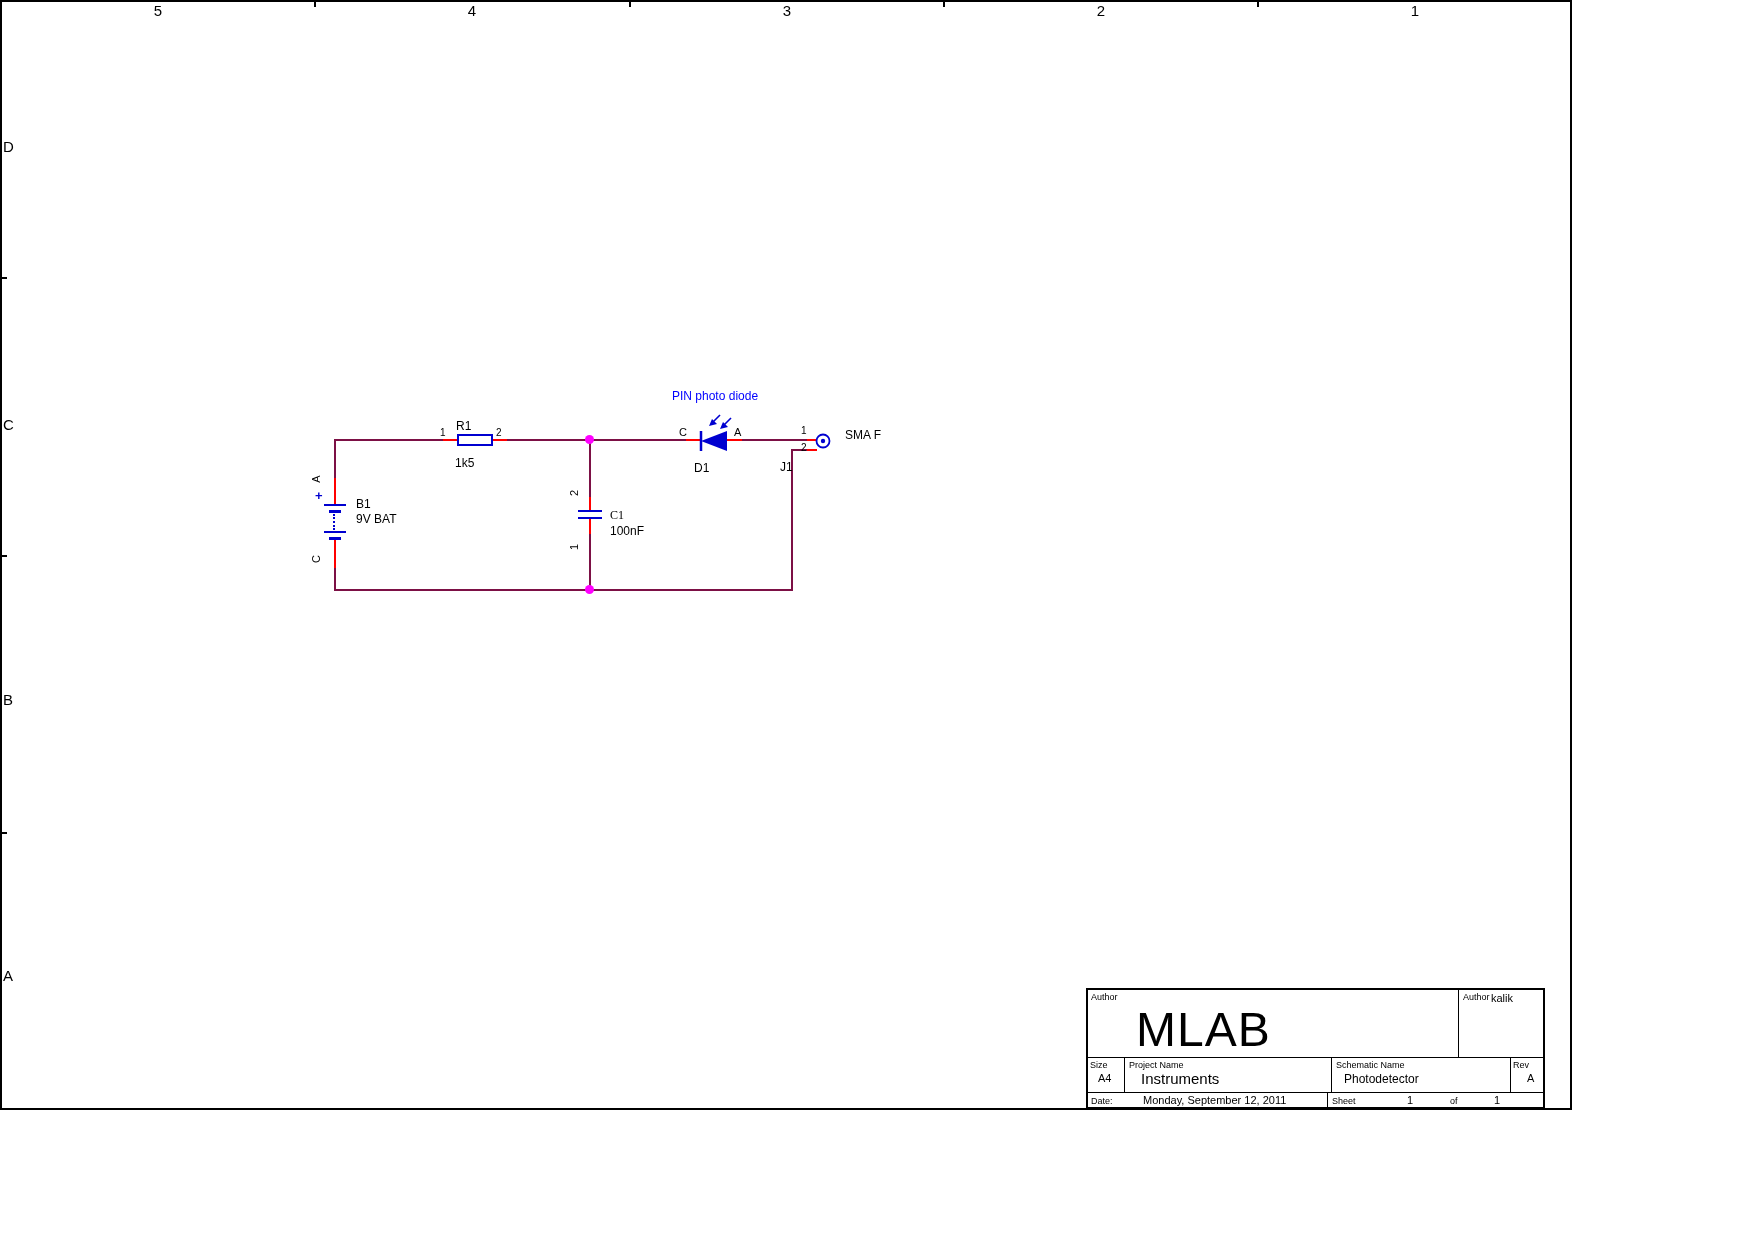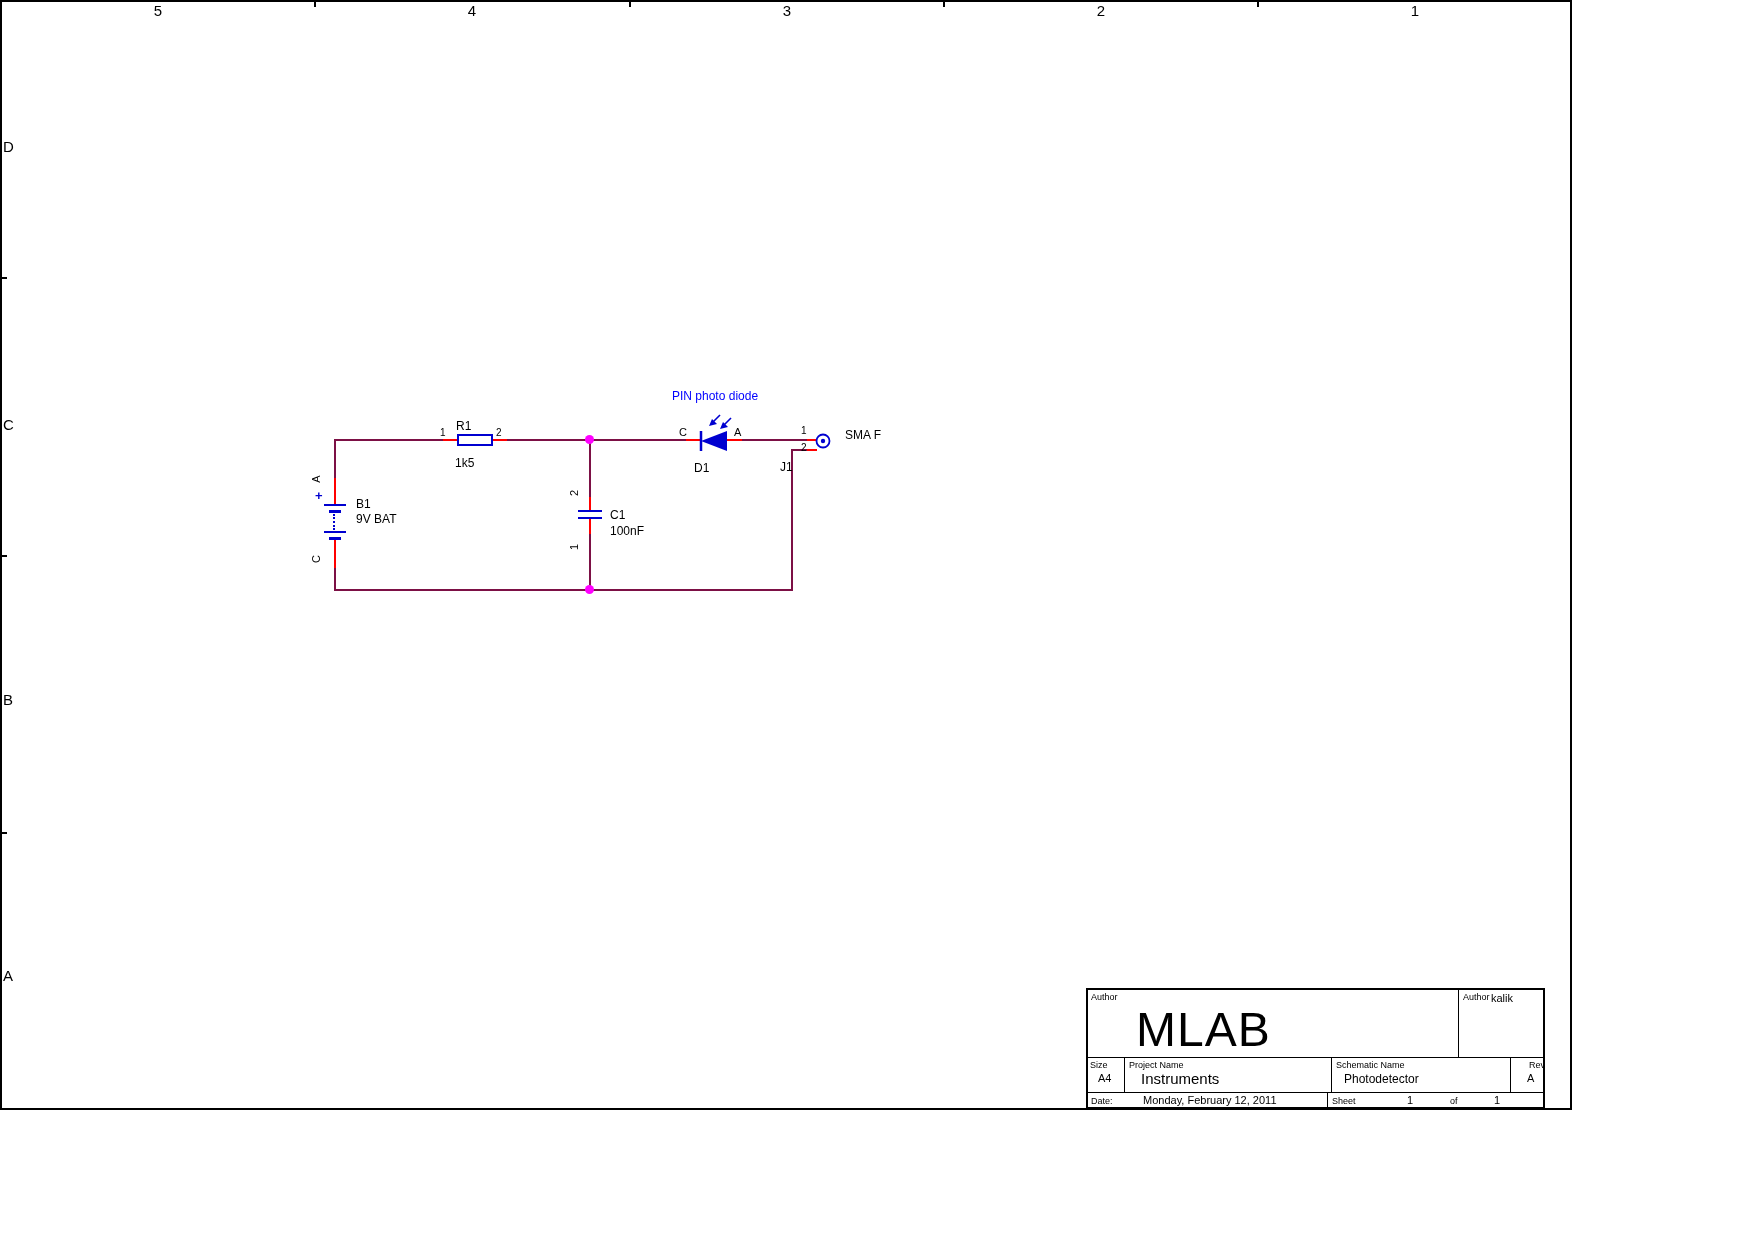--- a/index.html
+++ b/index.html
@@ -110,21 +110,21 @@
   <div class="res-body" style="left:457px; top:434px;"></div>
   <span class="lbl" style="left:456px; top:419px;">R1</span>
   <span class="pinnum" style="left:440px; top:427px;">1</span>
   <span class="pinnum" style="left:496px; top:427px;">2</span>
   <span class="lbl" style="left:455px; top:456px;">1k5</span>
 
   <div class="symline" style="left:578px; top:510px; width:24px; height:2px;"></div>
   <div class="symline" style="left:578px; top:517px; width:24px; height:2px;"></div>
   <span class="vlbl" style="left:571px; top:487px;">2</span>
   <span class="vlbl" style="left:571px; top:541px;">1</span>
-  <span class="lbl" style="left:610px; top:508px;">C1</span>
+  <span class="lbl" style="left:610px; top:508px;font-family:Liberation Serif, serif;">C1</span>
   <span class="lbl" style="left:610px; top:524px;">100nF</span>
 
   <svg style="position:absolute; left:693px; top:412px;" width="52" height="42">
     <line x1="8" y1="19" x2="8" y2="39" stroke="#0000d0" stroke-width="2.5"></line>
     <polygon points="8,29 34,19 34,39" fill="#0000d0"></polygon>
     <line x1="27" y1="3" x2="18" y2="12" stroke="#0000d0" stroke-width="1.6"></line>
     <polygon points="16,14 24,12 19,7" fill="#0000d0"></polygon>
     <line x1="38" y1="6" x2="29" y2="15" stroke="#0000d0" stroke-width="1.6"></line>
     <polygon points="27,17 35,15 30,10" fill="#0000d0"></polygon>
   </svg>
@@ -163,27 +163,27 @@
       <span class="tb-label" style="left:4px; top:2px;text-align:center;">Project Name</span>
       <span class="tb-project" style="left:16px; top:12px;">Instruments</span>
     </div>
 
     <div class="tb-cell br bb" style="left:244px; top:68px; width:179px; height:35px;">
       <span class="tb-label" style="left:4px; top:2px;">Schematic Name</span>
       <span class="tb-schem" style="left:12px; top:14px;">Photodetector</span>
     </div>
 
     <div class="tb-cell bb" style="left:423px; top:68px; width:32px; height:35px;">
-      <span class="tb-label" style="left:18px; top:2px;text-align:center;">Rev</span>
+      <span class="tb-label" style="left:2px; top:2px;text-align:center;">Rev</span>
       <span class="tb-val" style="left:16px; top:14px;">A</span>
     </div>
 
     <div class="tb-cell br" style="left:0; top:103px; width:240px; height:14px;">
       <span class="tb-label" style="left:3px; top:3px;">Date:</span>
-      <span class="tb-val" style="left:55px; top:1px;">Monday, February 12, 2011</span>
+      <span class="tb-val" style="left:55px; top:1px;">Monday, September 12, 2011</span>
     </div>
 
     <div class="tb-cell" style="left:240px; top:103px; width:215px; height:14px;">
       <span class="tb-label" style="left:4px; top:3px;">Sheet</span>
       <span class="tb-val" style="left:79px; top:1px;">1</span>
       <span class="tb-label" style="left:122px; top:3px;">of</span>
       <span class="tb-val" style="left:166px; top:1px;">1</span>
     </div>
 
   </div>

